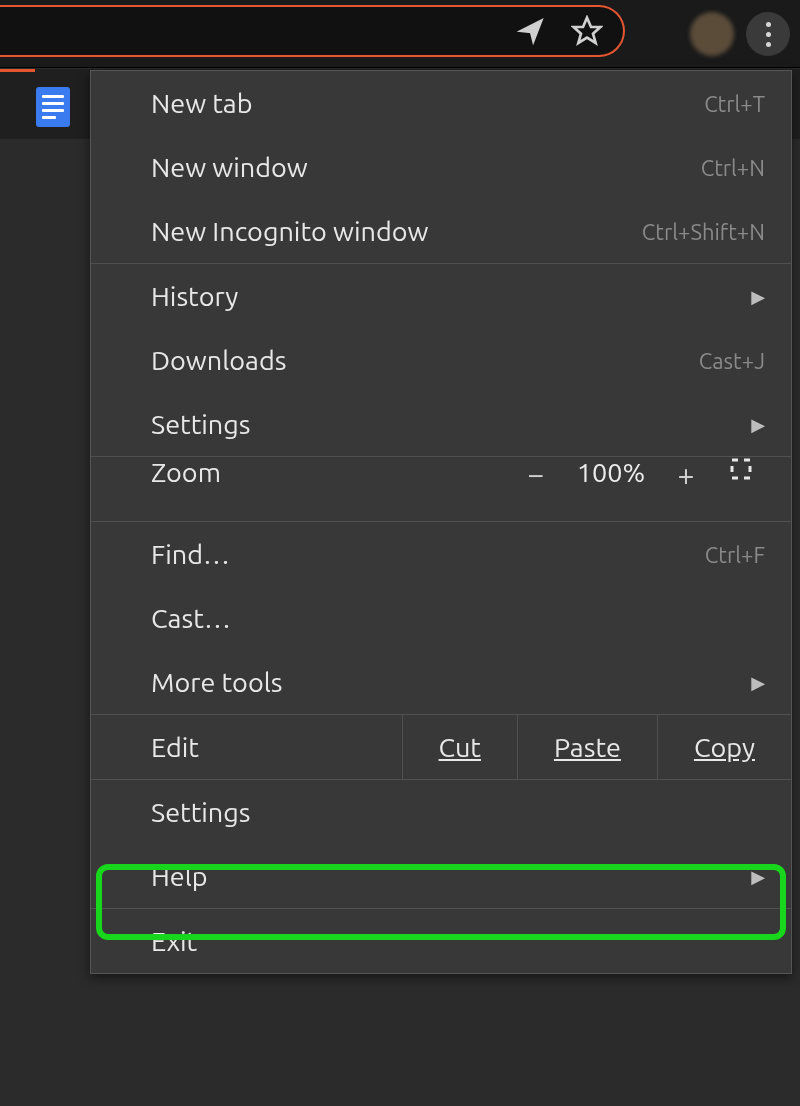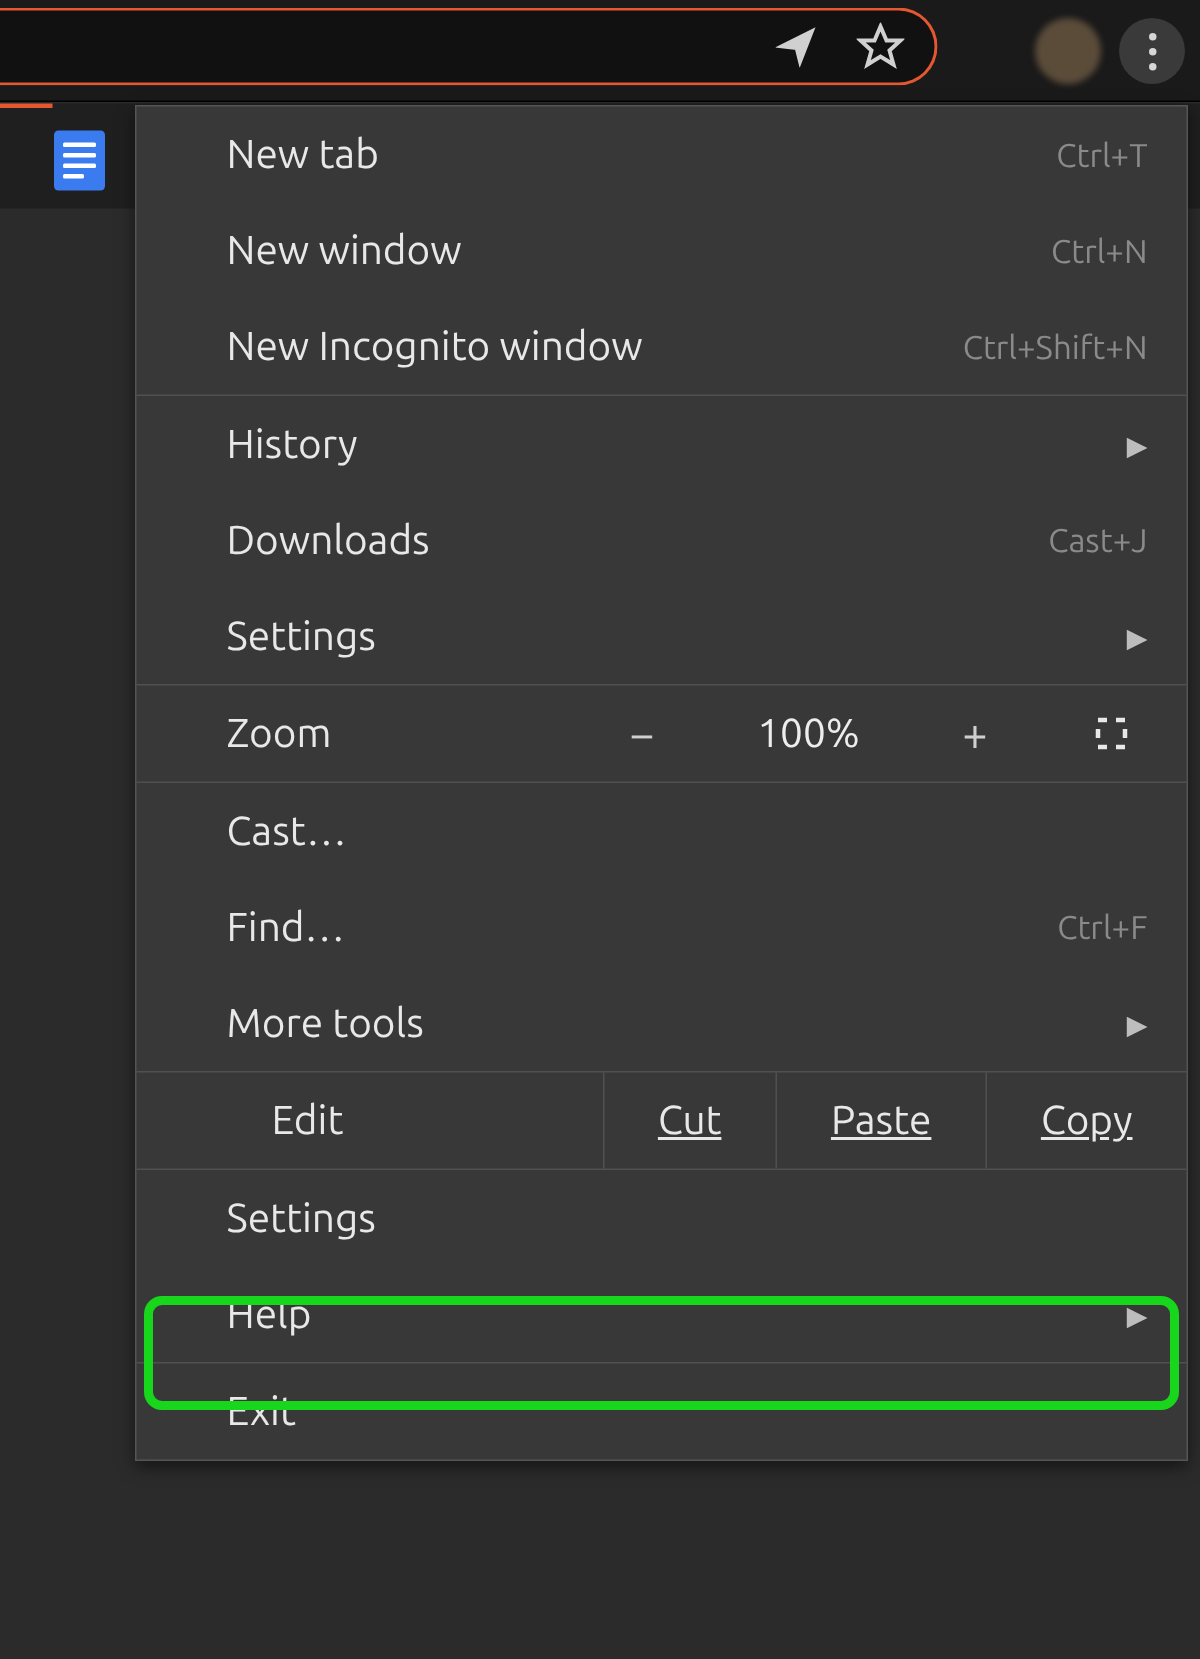--- a/index.html
+++ b/index.html
@@ -134,26 +134,24 @@
     font-size: 18px;
     margin-left: 6px;
   }
   .separator {
     height: 1px;
     background: #505050;
     margin: 0;
   }
   .zoom-row {
     display: flex;
-    align-items: center;
     height: 64px;
     padding: 0 20px 0 60px;
     color: #e8e8e8;
     font-size: 27px;
-    gap: 36px;
   }
   .zoom-row .label { flex: 1; }
   .zoom-row .zminus, .zoom-row .zplus {
     width: 50px; text-align: center;
     color: #cfcfcf; font-size: 30px;
     cursor: pointer;
   }
   .zoom-row .zvalue {
     width: 100px; text-align: center; color: #ededed;
   }
@@ -162,21 +160,21 @@
     display: flex; justify-content: center;
   }
   .edit-row {
     display: flex;
     align-items: center;
     height: 64px;
     padding-left: 60px;
     font-size: 27px;
     color: #e8e8e8;
   }
-  .edit-row .label { flex: 1; margin-left: 30px; }
+  .edit-row .label { flex: 1; }
   .edit-row .editbtn {
     padding: 0 36px;
     height: 64px;
     display: flex;
     align-items: center;
     border-left: 1px solid #505050;
     text-decoration: underline;
   }
   .highlight {
     position: absolute;
@@ -275,25 +273,25 @@
     <span class="fullscreen">
       <svg width="24" height="24" viewBox="0 0 24 24" fill="none" stroke="#e8e8e8" stroke-width="3" stroke-dasharray="6,6">
         <rect x="3" y="3" width="18" height="18"></rect>
       </svg>
     </span>
   </div>
 
   <div class="separator"></div>
 
   <div class="menu-item">
-    <span class="label">Cast…</span>
-  </div>
-  <div class="menu-item">
     <span class="label">Find…</span>
     <span class="shortcut">Ctrl+F</span>
+  </div>
+  <div class="menu-item">
+    <span class="label">Cast…</span>
   </div>
   <div class="menu-item">
     <span class="label">More tools</span>
     <span class="chevron">▶</span>
   </div>
 
   <div class="separator"></div>
 
   <div class="edit-row">
     <span class="label">Edit</span>

